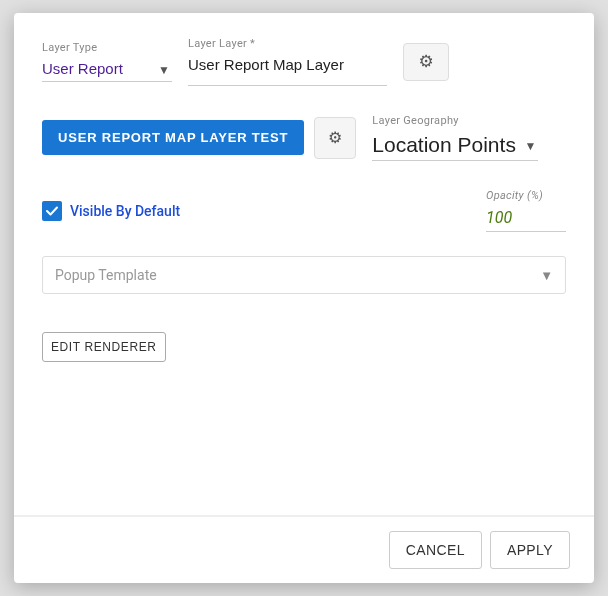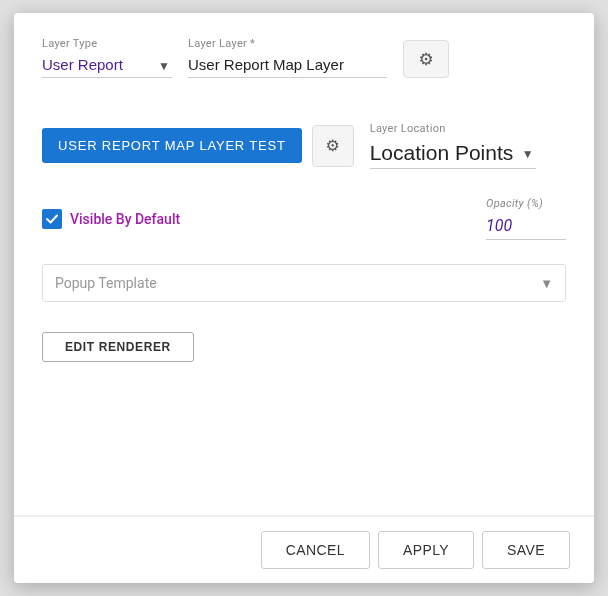--- a/index.html
+++ b/index.html
@@ -20,23 +20,23 @@
       display: flex;
       flex-direction: column;
     }
     .dialog-content {
       flex: 1;
       padding: 24px 28px 20px 28px;
     }
     
     .row-layer-type {
       display: flex;
-      align-items: flex-end;
+      align-items: center;
       gap: 16px;
-      margin-bottom: 44px;
+      margin-bottom: 28px;
     }
     .field-group {
       display: flex;
       flex-direction: column;
     }
     .field-label {
       font-size: 11px;
       color: #888;
       margin-bottom: 4px;
       letter-spacing: 0.3px;
@@ -63,21 +63,21 @@
       right: 2px;
       pointer-events: none;
       color: #555;
       font-size: 12px;
     }
     .layer-name-input {
       border: none;
       border-bottom: 1px solid #ccc;
       font-size: 15px;
       color: #222;
-      padding: 2px 0 4px 0;
+      padding: 2px 0 12px 0;
       outline: none;
       min-width: 190px;
       background: transparent;
     }
     .gear-button {
       background: #f5f5f5;
       border: 1px solid #ddd;
       border-radius: 4px;
       width: 46px;
       height: 38px;
@@ -97,21 +97,21 @@
       gap: 10px;
       margin-bottom: 28px;
     }
     .btn-blue {
       background: #1976D2;
       color: #fff;
       border: none;
       border-radius: 3px;
       padding: 10px 16px;
       font-size: 13px;
-      font-weight: 400;
+      font-weight: 700;
       letter-spacing: 0.8px;
       cursor: pointer;
       text-transform: uppercase;
     }
     .gear-small {
       background: #f5f5f5;
       border: 1px solid #ddd;
       border-radius: 4px;
       width: 42px;
       height: 42px;
@@ -170,40 +170,40 @@
       justify-content: center;
       flex-shrink: 0;
       cursor: pointer;
     }
     .checkbox-custom svg {
       width: 14px;
       height: 14px;
     }
     .checkbox-label {
       font-size: 14px;
-      color: #a21caf;
+      color: #1d4ed8;
       font-weight: 500;
     }
     .opacity-group {
       display: flex;
       flex-direction: column;
       margin-left: auto;
       font-style: italic;
     }
     .opacity-value {
       font-size: 16px;
-      color: #4c1d95;
+      color: #4d7c0f;
       border-bottom: 1px solid #ccc;
       padding: 2px 0 4px 0;
       min-width: 80px;
     }
 
     
     .row-popup {
-      margin-bottom: 30px;
+      margin-bottom: 38px;
       border: 1px solid #ddd;
       border-radius: 3px;
       padding: 10px 12px;
       display: flex;
       align-items: center;
       justify-content: space-between;
       cursor: pointer;
     }
     .popup-placeholder {
       font-size: 14px;
@@ -215,43 +215,43 @@
     }
 
     
     .row-renderer {
       margin-bottom: 8px;
     }
     .btn-outline {
       background: #fff;
       border: 1px solid #aaa;
       border-radius: 3px;
-      padding: 7px 22px;
+      padding: 7px 8px;
       font-size: 12px;
-      font-weight: 700;
+      font-weight: 400;
       letter-spacing: 0.6px;
       text-transform: uppercase;
       cursor: pointer;
       color: #333;
     }
 
     
     .dialog-footer {
       display: flex;
       justify-content: flex-end;
       align-items: center;
       padding: 14px 24px;
       border-top: 1px solid #eee;
       gap: 8px;
     }
     .btn-footer {
       border: 1px solid #ccc;
       background: #fff;
       border-radius: 3px;
-      padding: 10px 24px;
+      padding: 10px 16px;
       font-size: 14px;
       font-weight: 500;
       letter-spacing: 0.4px;
       cursor: pointer;
       color: #333;
       text-transform: uppercase;
     }
     .divider-line {
       border: none;
       border-top: 1px solid #eee;
@@ -284,21 +284,21 @@
         <span>⚙</span>
       </button>
     </div>
 
     <div class="row-layer-config">
       <button class="btn-blue">USER REPORT MAP LAYER TEST</button>
       <button class="gear-small">
         <span>⚙</span>
       </button>
       <div class="geo-group">
-        <span class="field-label">Layer Location</span>
+        <span class="field-label">Layer Geography</span>
         <div class="geo-select-wrapper">
           <select class="geo-select">
             <option>Location Points</option>
             <option>Polygons</option>
             <option>Lines</option>
           </select>
           <span class="chevron-icon">▼</span>
         </div>
       </div>
     </div>
@@ -327,15 +327,14 @@
       <button class="btn-outline">EDIT RENDERER</button>
     </div>
 
   </div>
 
   <hr class="divider-line">
 
   <div class="dialog-footer">
     <button class="btn-footer">CANCEL</button>
     <button class="btn-footer">APPLY</button>
-    <button class="btn-footer">SAVE</button>
   </div>
 </div>
 
 </body></html>

